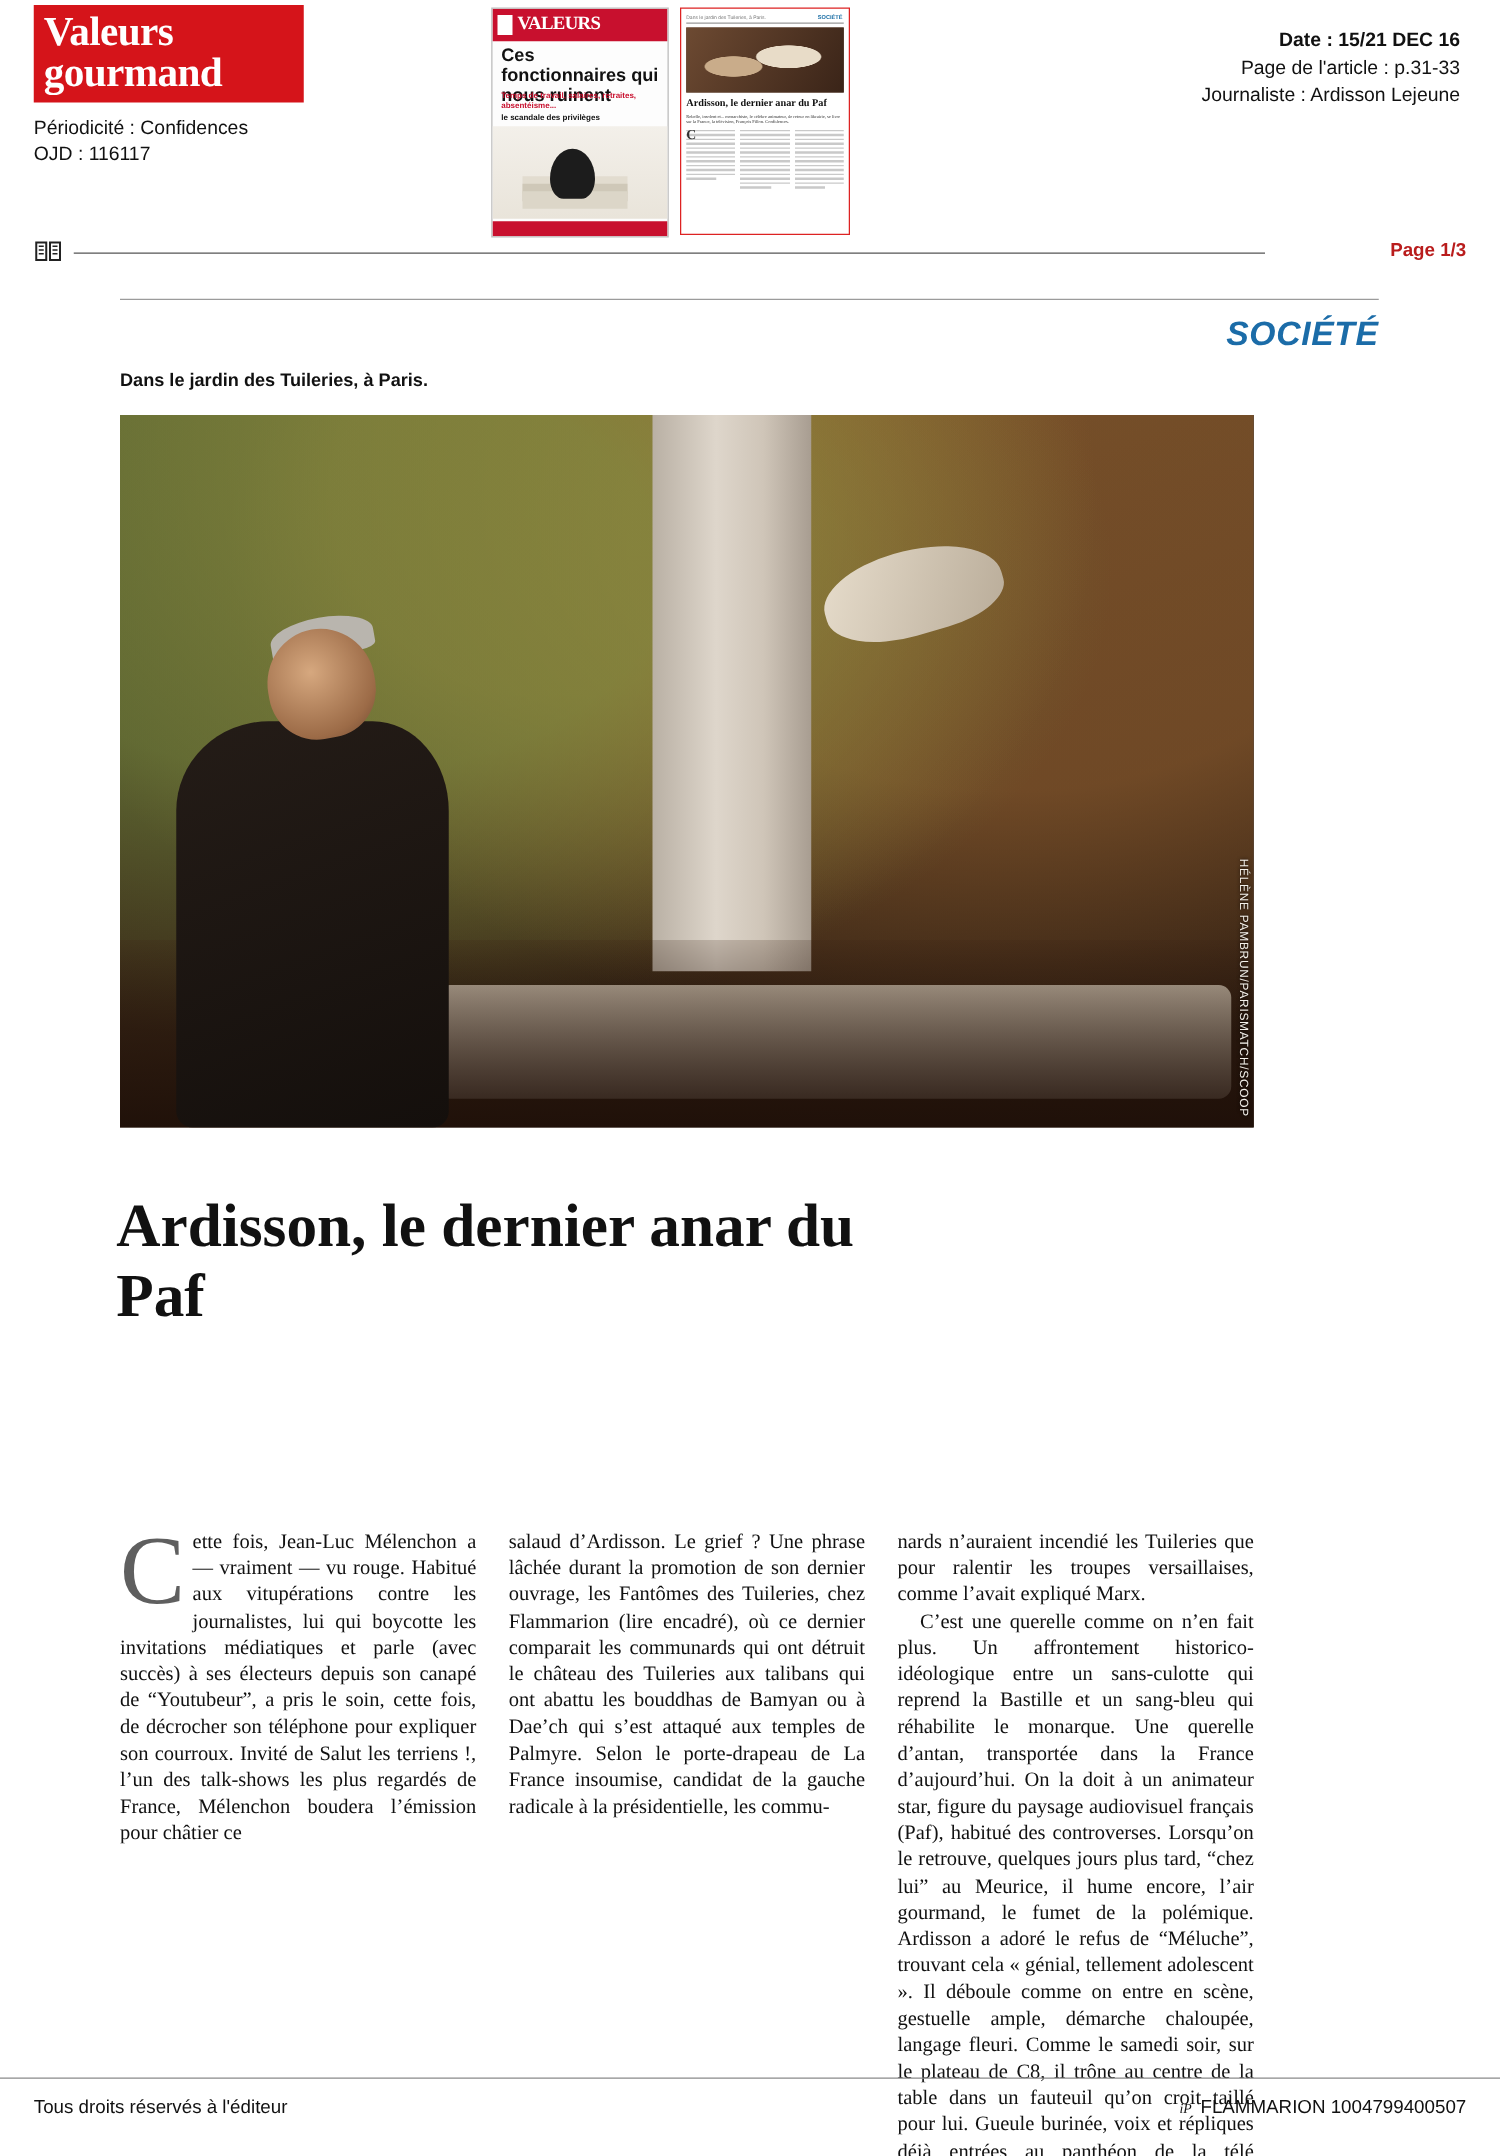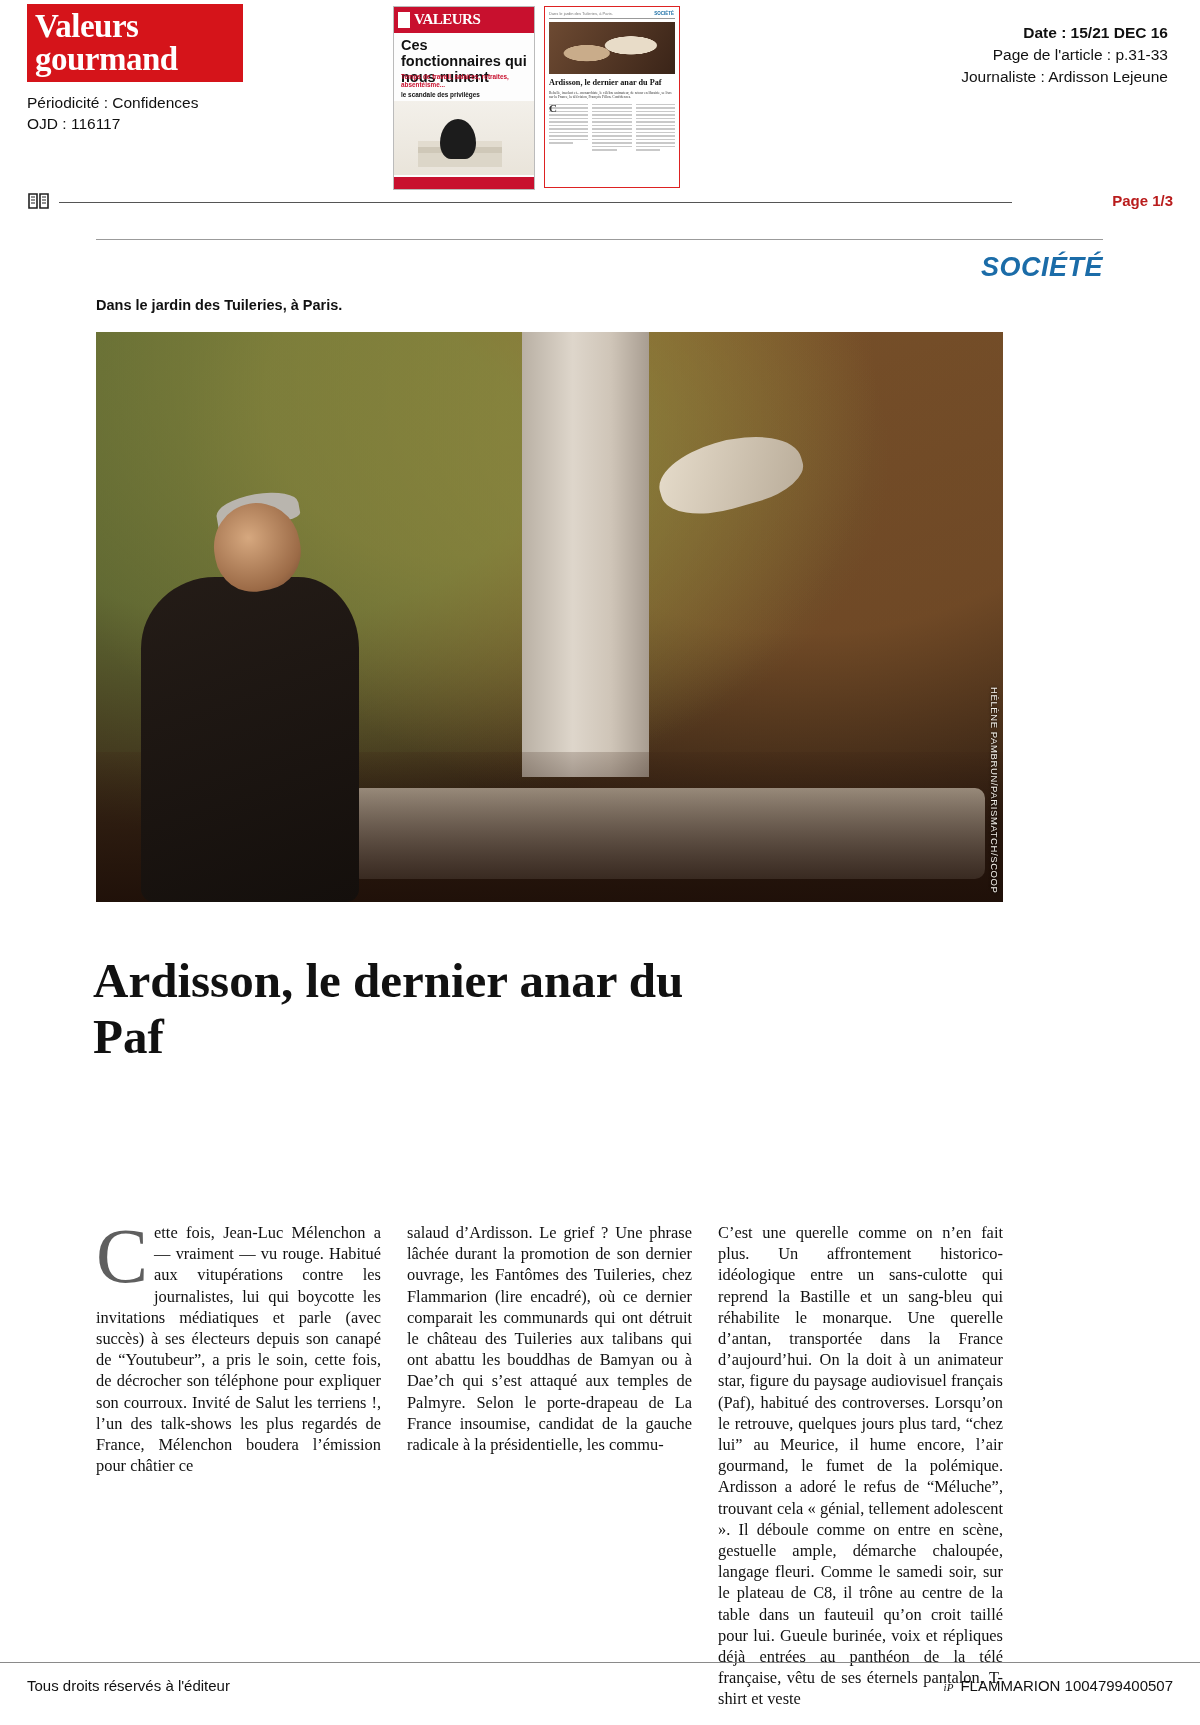--- a/index.html
+++ b/index.html
@@ -455,20 +455,21 @@
   <h1 class="headline">Ardisson, le dernier anar du Paf</h1>
 
   <div class="cols">
     <div class="col col-1">
       <p><span class="dropcap">C</span><span>ette fois, Jean-Luc Mélenchon a — vraiment — vu rouge. Habitué aux vitupérations contre les journalistes, lui qui boycotte les invitations médiatiques et parle (avec succès) à ses électeurs depuis son canapé de “Youtubeur”, a pris le soin, cette fois, de décrocher son téléphone pour expliquer son courroux. Invité de Salut les terriens !, l’un des talk-shows les plus regardés de France, Mélenchon boudera l’émission pour châtier ce</span></p>
     </div>
     <div class="col col-2">
       <p>salaud d’Ardisson. Le grief ? Une phrase lâchée durant la promotion de son dernier ouvrage, les Fantômes des Tuileries, chez Flammarion (lire encadré), où ce dernier comparait les communards qui ont détruit le château des Tuileries aux talibans qui ont abattu les bouddhas de Bamyan ou à Dae’ch qui s’est attaqué aux temples de Palmyre. Selon le porte-drapeau de La France insoumise, candidat de la gauche radicale à la présidentielle, les commu-</p>
     </div>
     <div class="col col-3">
+      <p>nards n’auraient incendié les Tuileries que pour ralentir les troupes versaillaises, comme l’avait expliqué Marx.</p>
       <p>C’est une querelle comme on n’en fait plus. Un affrontement historico-idéologique entre un sans-culotte qui reprend la Bastille et un sang-bleu qui réhabilite le monarque. Une querelle d’antan, transportée dans la France d’aujourd’hui. On la doit à un animateur star, figure du paysage audiovisuel français (Paf), habitué des controverses. Lorsqu’on le retrouve, quelques jours plus tard, “chez lui” au Meurice, il hume encore, l’air gourmand, le fumet de la polémique. Ardisson a adoré le refus de “Méluche”, trouvant cela « génial, tellement adolescent ». Il déboule comme on entre en scène, gestuelle ample, démarche chaloupée, langage fleuri. Comme le samedi soir, sur le plateau de C8, il trône au centre de la table dans un fauteuil qu’on croit taillé pour lui. Gueule burinée, voix et répliques déjà entrées au panthéon de la télé française, vêtu de ses éternels pantalon, T-shirt et veste</p>
     </div>
   </div>
 </div>
 
 <div class="footer">
   <div class="footer-left">Tous droits réservés à l'éditeur</div>
   <div class="footer-right">
     <span class="pub-mark">iP</span><span>FLAMMARION 1004799400507</span>
   </div>

